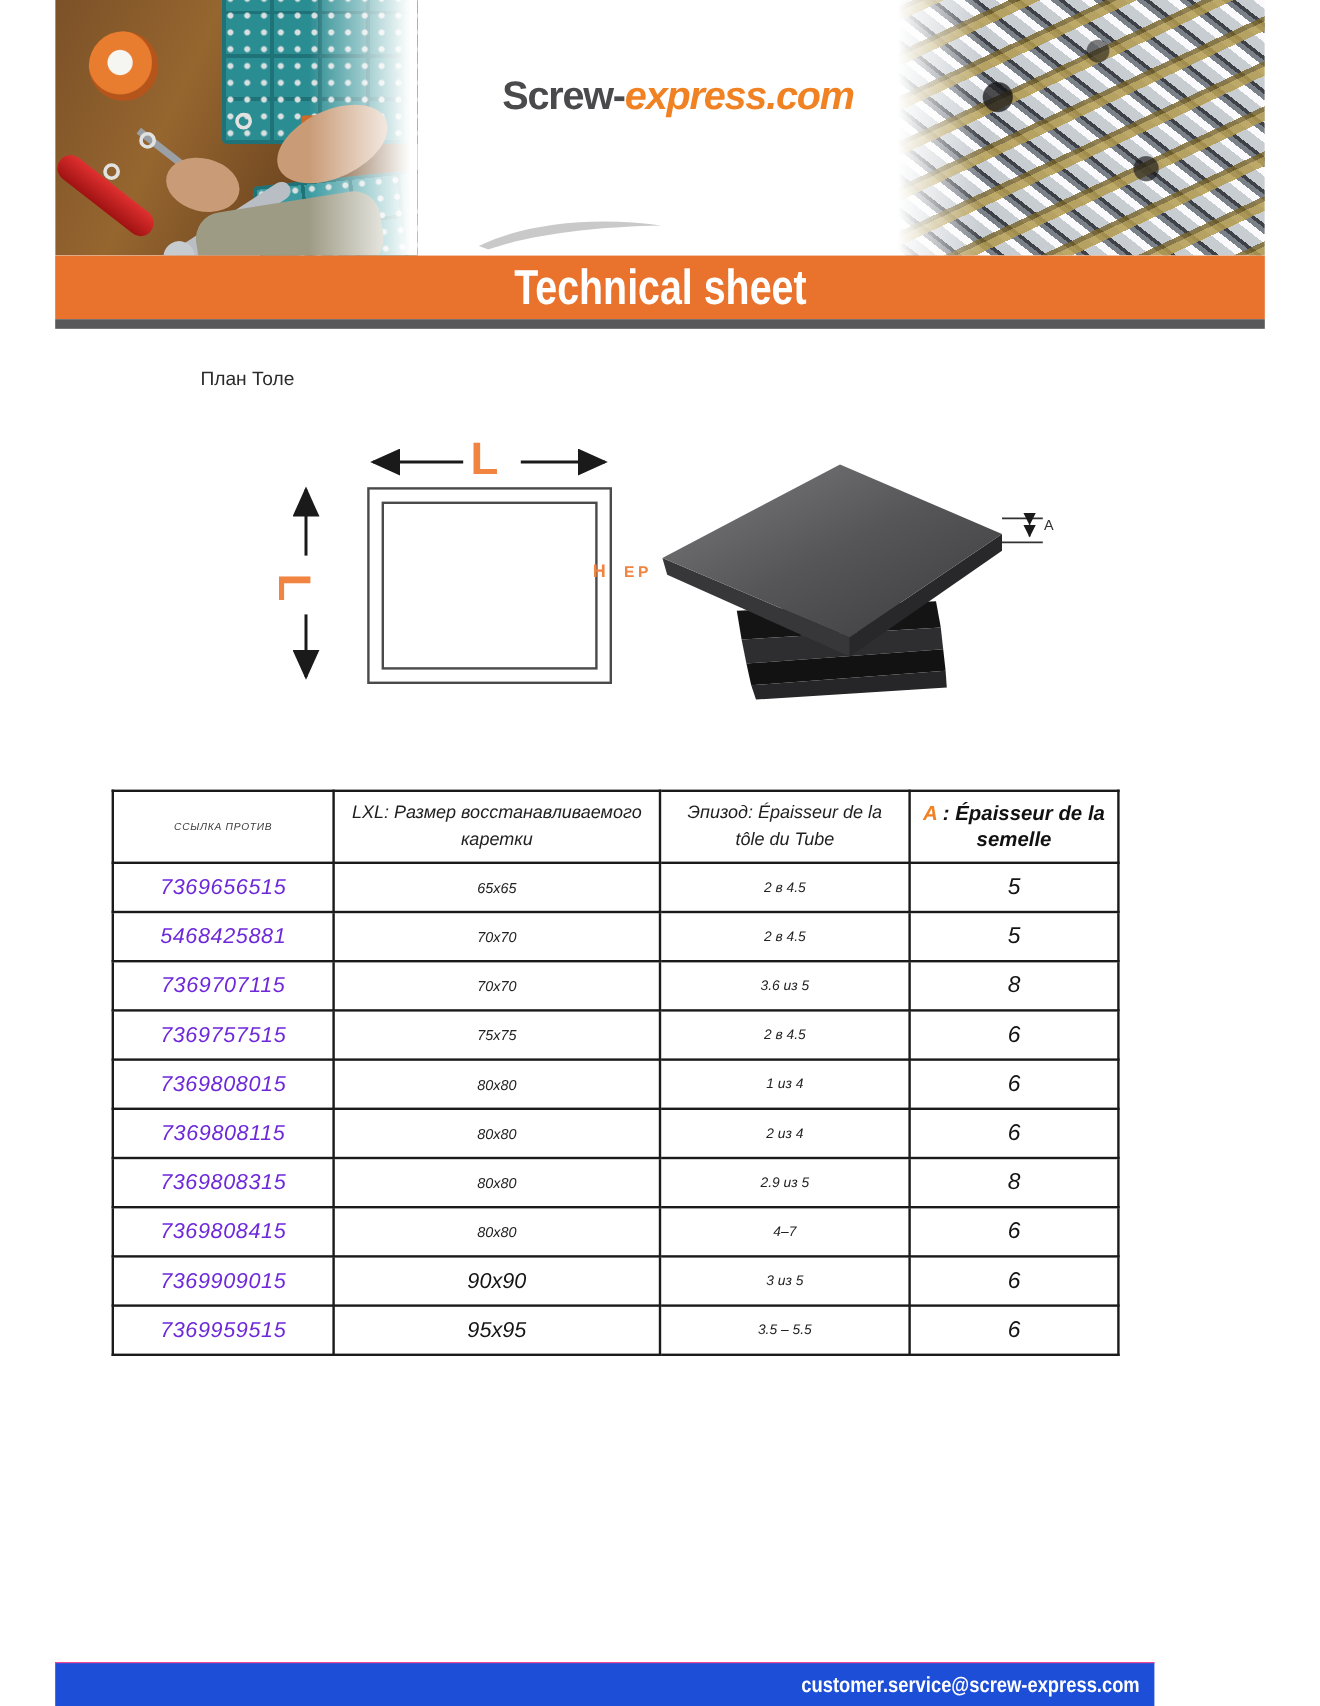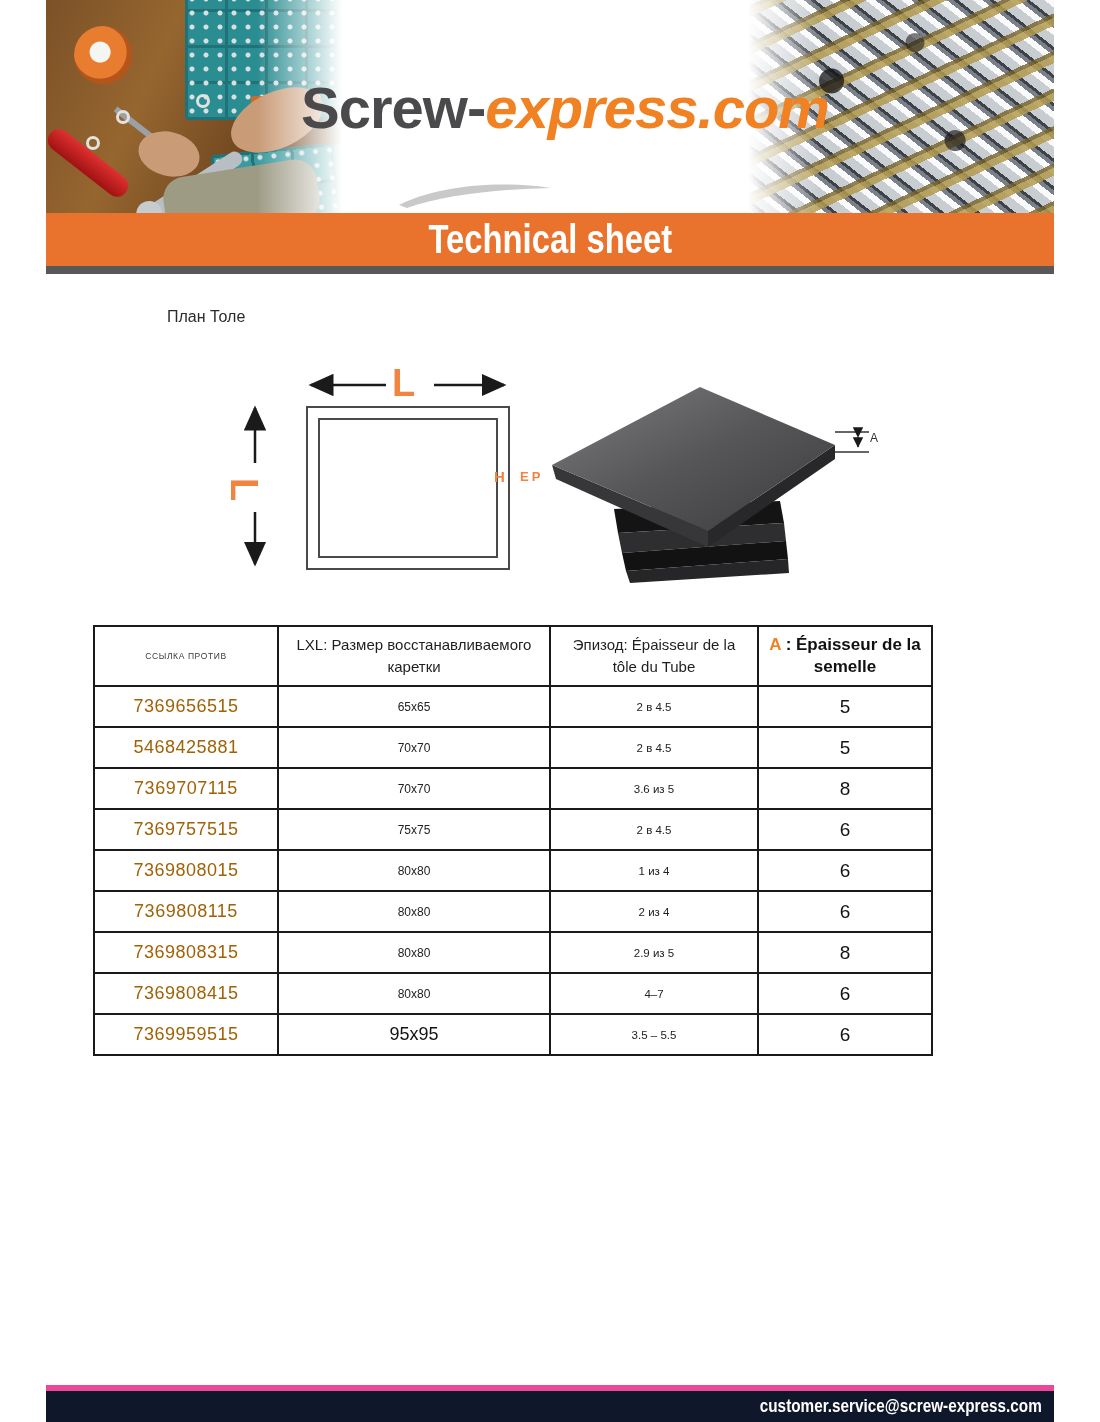--- a/index.html
+++ b/index.html
@@ -37,22 +37,22 @@
   .fade-right { position:absolute; inset:0; background:linear-gradient(to right, rgba(255,255,255,0) 70%, #fff 98%); }
   .fade-left  { position:absolute; inset:0; background:linear-gradient(to left,  rgba(255,255,255,0) 76%, #fff 99%); }
   .screws-bg { position:absolute; inset:0;
     background:
       radial-gradient(circle at 28% 38%, rgba(18,18,20,.75) 0 12px, transparent 13px),
       radial-gradient(circle at 68% 66%, rgba(22,22,25,.65) 0 10px, transparent 11px),
       radial-gradient(circle at 55% 20%, rgba(20,20,22,.55) 0 9px, transparent 10px),
       repeating-linear-gradient(-25deg, rgba(178,154,78,.85) 0 7px, rgba(118,98,40,.8) 7px 11px, rgba(0,0,0,0) 11px 34px),
       repeating-linear-gradient(38deg, #fafafc 0 6px, #7a8088 6px 10px, #3e4248 10px 13px, #c8cdd2 13px 22px); }
 
-  .logo-line { position:absolute; left:519px; top:74px; transform:translateX(-50%); white-space:nowrap;
-    font-size:58px; font-weight:bold; letter-spacing:-1px; }
+  .logo-line { position:absolute; left:519px; top:61px; transform:translateX(-50%); white-space:nowrap;
+    font-size:33px; font-weight:bold; letter-spacing:-1px; }
   .logo-part1 { color:#4a4a4c; }
   .logo-part2 { color:#F08224; font-style:italic; }
   .swoosh { position:absolute; left:349px; top:178px; }
 
   .banner { position:absolute; left:46px; top:213px; width:1008px; height:53px; background:#E9722C;
     display:flex; align-items:center; justify-content:center; }
   .banner-title { color:#fff; font-size:41px; font-weight:bold; transform:scaleX(0.8); letter-spacing:0; }
   .gray-strip { position:absolute; left:46px; top:266px; width:1008px; height:8px; background:#58585A; }
 
   
@@ -63,39 +63,39 @@
   .tube-inner { position:absolute; inset:10px; border:2px solid #4a4a4a; background:#fff; }
   .lbl-orange { position:absolute; color:#F08440; font-weight:bold; }
   .lbl-l-top { left:346px; top:62px; font-size:38px; }
   .lbl-l-left { left:186px; top:168px; font-size:38px; transform:rotate(90deg); }
   .lbl-h { left:448px; top:168px; font-size:15px; }
   .lbl-ep { left:474px; top:169px; font-size:13px; letter-spacing:3px; }
   .lbl-a { position:absolute; left:824px; top:131px; font-size:12px; color:#333; }
   .cap-art { position:absolute; left:504px; top:83px; }
 
   
-  .spec-table { position:absolute; left:93px; top:625px; border-collapse:collapse; table-layout:fixed; width:838px; }
+  .spec-table { position:absolute; left:93px; top:658px; border-collapse:collapse; table-layout:fixed; width:838px;font-style:italic; }
   .spec-table col.c1 { width:184px; } .spec-table col.c2 { width:272px; }
   .spec-table col.c3 { width:208px; } .spec-table col.c4 { width:174px; }
   .spec-table th, .spec-table td { border:2px solid #1a1a1a; text-align:center; vertical-align:middle; background:#fff; }
   .spec-table thead tr { height:60px; }
   .spec-table tbody tr { height:41px; }
   .th-ref { font-size:8.5px; font-weight:normal; letter-spacing:.6px; color:#3c3c3c; text-transform:uppercase; }
   .th-size, .th-ep { font-size:15px; font-weight:normal; color:#1f1f1f; line-height:1.45; padding:0 14px; }
   .th-a { font-size:17px; font-weight:bold; color:#111; line-height:1.3; padding:0 8px; }
   .th-a .a-orange { color:#F08224; }
-  .td-ref { font-size:18px; color:#a16207; letter-spacing:.5px; }
+  .td-ref { font-size:18px; color:#6d28d9; letter-spacing:.5px; }
   .td-size { font-size:12px; color:#222; }
   .td-size.size-lg { font-size:18px; color:#141414; }
   .td-ep { font-size:11.5px; color:#222; }
   .td-a { font-size:19px; color:#141414; }
 
   
-  .footer-bar { position:absolute; left:46px; top:1385px; width:1008px; height:37px; background:#0f172a;
-    border-top:6px solid #ec4899; display:flex; align-items:center; justify-content:flex-end; }
+  .footer-bar { position:absolute; left:46px; top:1385px; width:916px; height:37px; background:#1d4ed8;
+    border-top:1px solid #ec4899; display:flex; align-items:center; justify-content:flex-end; }
   .footer-email { color:#fff; font-size:18px; font-weight:bold; transform:scaleX(0.85); transform-origin:right center; margin-right:12px; }
 </style>
 </head>
 <body>
 
 <div id="page">
 
   <div class="header">
     <div class="photo photo-left">
       <div class="wood-bg"></div>
@@ -244,20 +244,26 @@
         <td class="td-ep">2.9 из 5</td>
         <td class="td-a">8</td>
       </tr>
       <tr>
         <td class="td-ref">7369808415</td>
         <td class="td-size">80x80</td>
         <td class="td-ep">4–7</td>
         <td class="td-a">6</td>
       </tr>
       <tr>
+        <td class="td-ref">7369909015</td>
+        <td class="td-size size-lg">90x90</td>
+        <td class="td-ep">3 из 5</td>
+        <td class="td-a">6</td>
+      </tr>
+      <tr>
         <td class="td-ref">7369959515</td>
         <td class="td-size size-lg">95x95</td>
         <td class="td-ep">3.5 – 5.5</td>
         <td class="td-a">6</td>
       </tr>
     </tbody>
   </table>
 
   <div class="footer-bar">
     <span class="footer-email">customer.service@screw-express.com</span>

